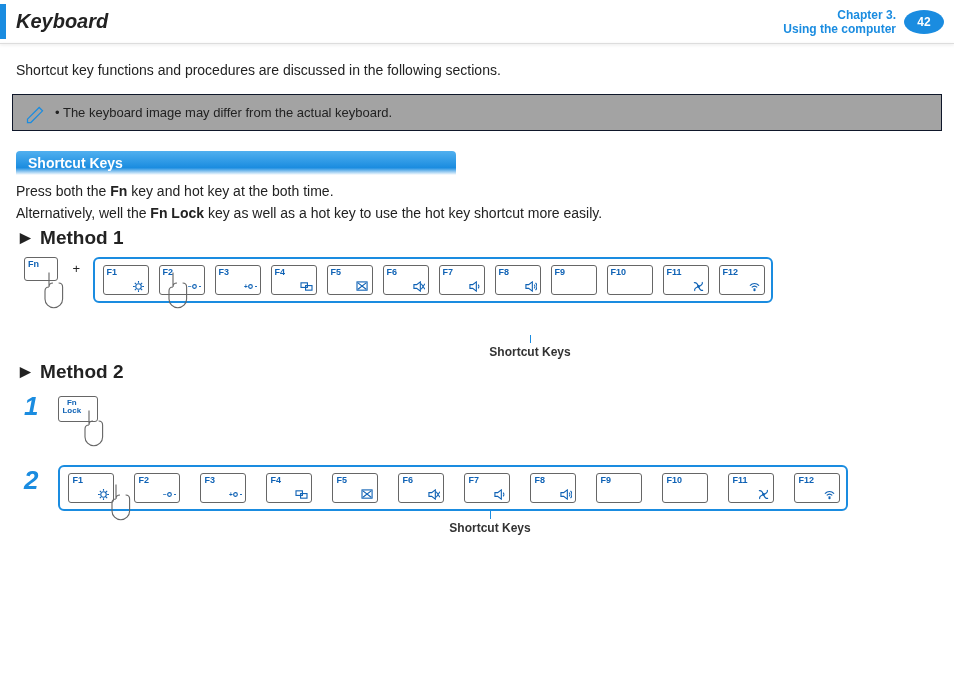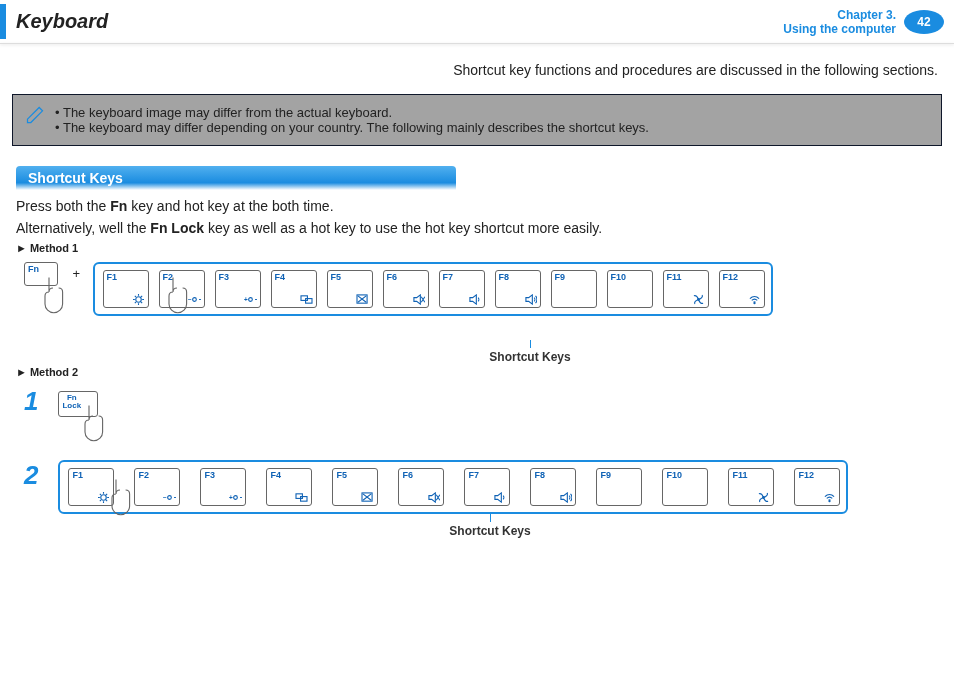--- a/index.html
+++ b/index.html
@@ -49,21 +49,20 @@
   }
   .thin-hr {
     height: 1px;
     background: #ddd;
     box-shadow: 0 1px 3px rgba(0,0,0,.15);
     margin: 4px 0 18px 0;
   }
   .body-text {
     font-size: 14px;
     margin: 0 16px 16px 16px;
-    text-align: right;
   }
   .note-box {
     background: #a3a3a3;
     border: 1px solid #0f172a;
     margin: 0 12px 20px 12px;
     padding: 10px 14px 10px 42px;
     position: relative;
     font-size: 13px;
   }
   .note-icon {
@@ -83,37 +82,37 @@
     font-weight: 700;
     font-size: 14px;
     padding: 4px 12px;
     border-radius: 4px 4px 0 0;
   }
   .para {
     font-size: 14px;
     margin: 0 16px 6px 16px;
   }
   .method-hdr {
-    font-size: 11px;
+    font-size: 19px;
     font-weight: 700;
     margin: 2px 16px 8px 16px;
   }
   .method-hdr::before { content: "► "; }
 
   
   .diagram {
     position: relative;
     margin: 0 0 0 24px;
     height: 78px;
   }
   .key {
     border: 1px solid #666;
     border-radius: 3px;
     min-width: 32px;
-    height: 38px;
+    height: 30px;
     font-size: 9px;
     font-weight: 600;
     background: #fff;
     display: inline-flex;
     align-items: flex-start;
     justify-content: flex-start;
     padding: 1px 3px;
     margin-right: 10px;
     position: relative;
     color: #0f62b5;
@@ -185,21 +184,20 @@
 <div class="body-text">Shortcut key functions and procedures are discussed in the following sections.</div>
 
 <div class="note-box">
   <span class="note-icon">
     <svg viewBox="0 0 24 24">
         <path d="M3 17 L17 3 L21 7 L7 21 L3 21 Z" fill="none" stroke="#1a8ce0" stroke-width="1.5"></path>
       </svg>
   </span>
   <ul>
     <li>The keyboard image may differ from the actual keyboard.</li>
-    <li>The keyboard may differ depending on your country. The following mainly describes the shortcut keys.</li>
   </ul>
 </div>
 
 <div class="section-banner">Shortcut Keys</div>
 
 <div class="para">
   <span>Press both the </span><b>Fn</b><span> key and hot key at the both time.</span>
 </div>
 <div class="para">
   <span>Alternatively, well the </span><b>Fn Lock</b><span> key as well as a hot key to use the hot key shortcut more easily.</span>

